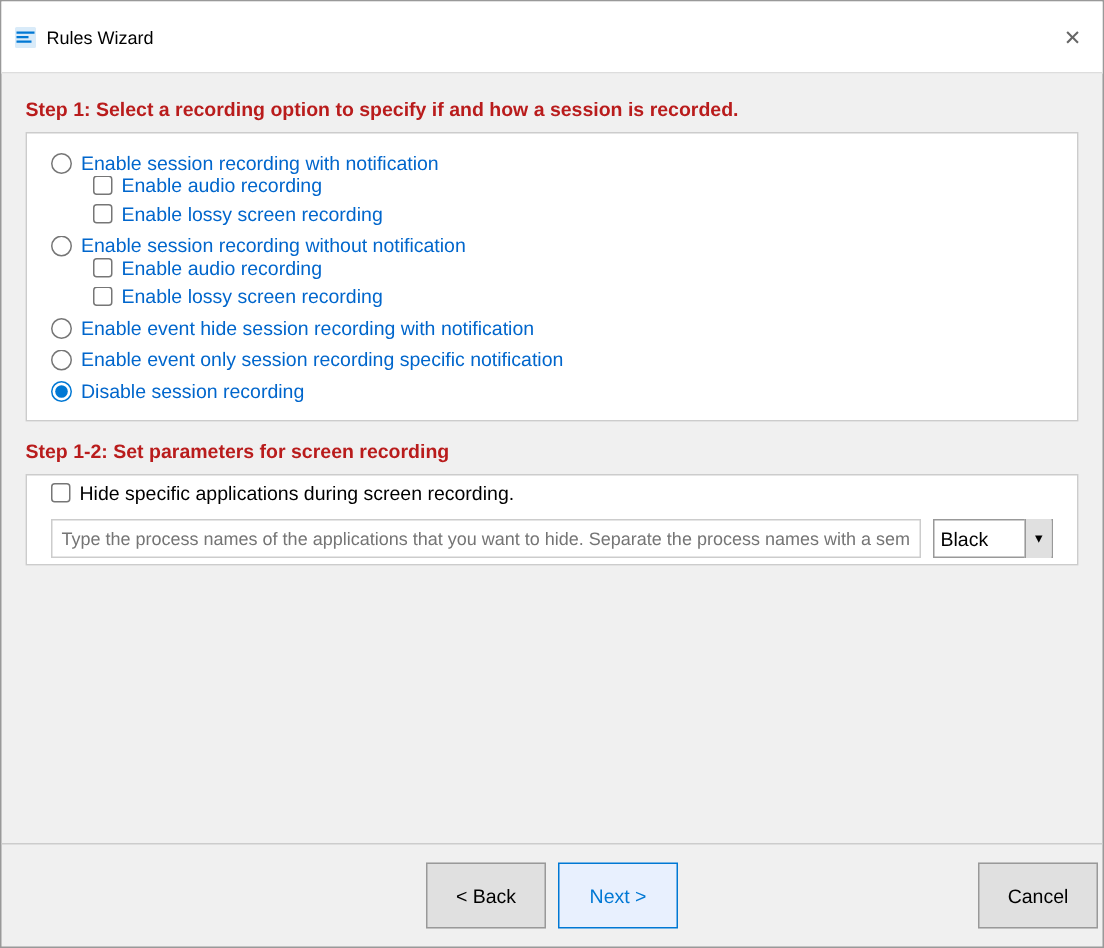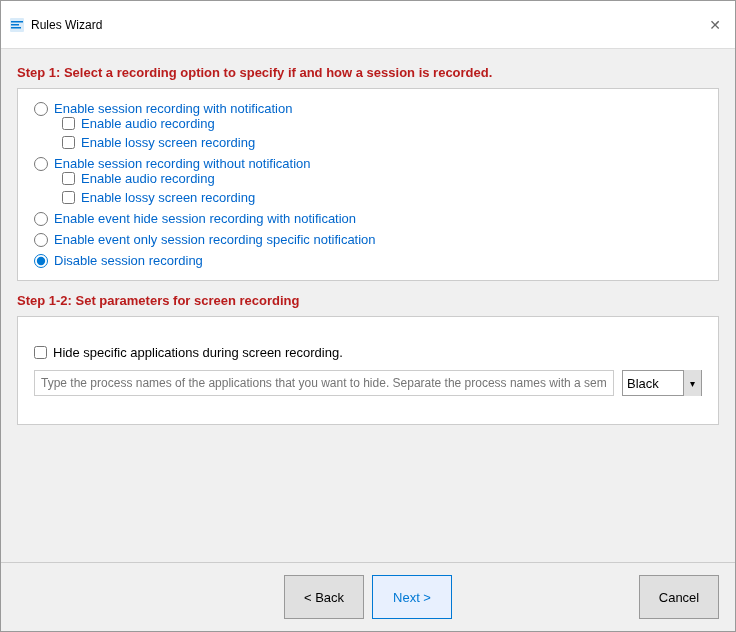--- a/index.html
+++ b/index.html
@@ -135,21 +135,21 @@
     }
 
     .checkbox-label {
       color: #0066cc;
       cursor: pointer;
     }
 
     .step12-panel {
       background: #fff;
       border: 1px solid #ccc;
-      padding: 28px 16px;
+      padding: 4px 16px;
       display: flex;
       flex-direction: column;
       gap: 10px;
     }
 
     .hide-apps-row {
       display: flex;
       align-items: center;
       gap: 6px;
     }
@@ -220,21 +220,21 @@
       justify-content: center;
       align-items: center;
       gap: 8px;
       padding: 12px 16px;
       flex-shrink: 0;
       position: relative;
     }
 
     .footer-right {
       position: absolute;
-      right: 16px;
+      right: 3px;
     }
 
     .btn {
       height: 44px;
       padding: 0 16px;
       font-size: 13px;
       cursor: pointer;
       border: 1px solid #999;
       background: #e0e0e0;
       color: #000;

